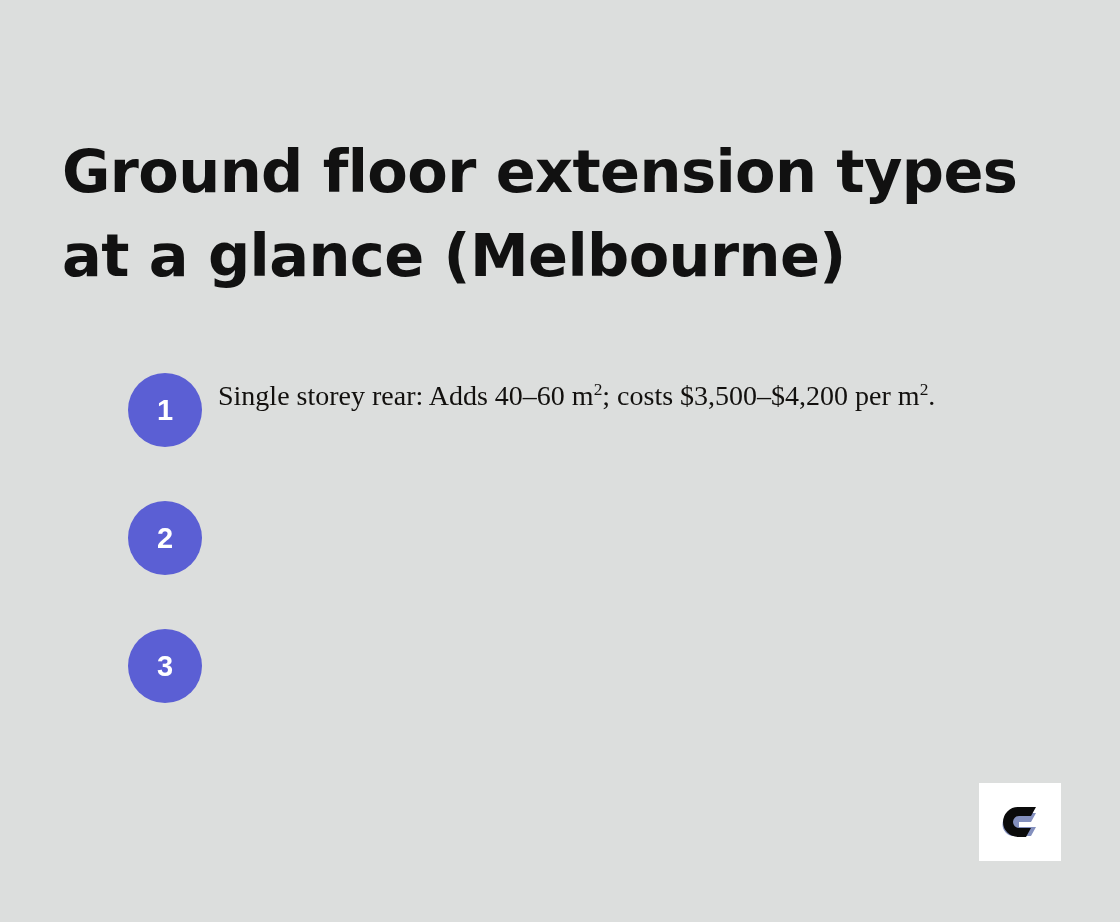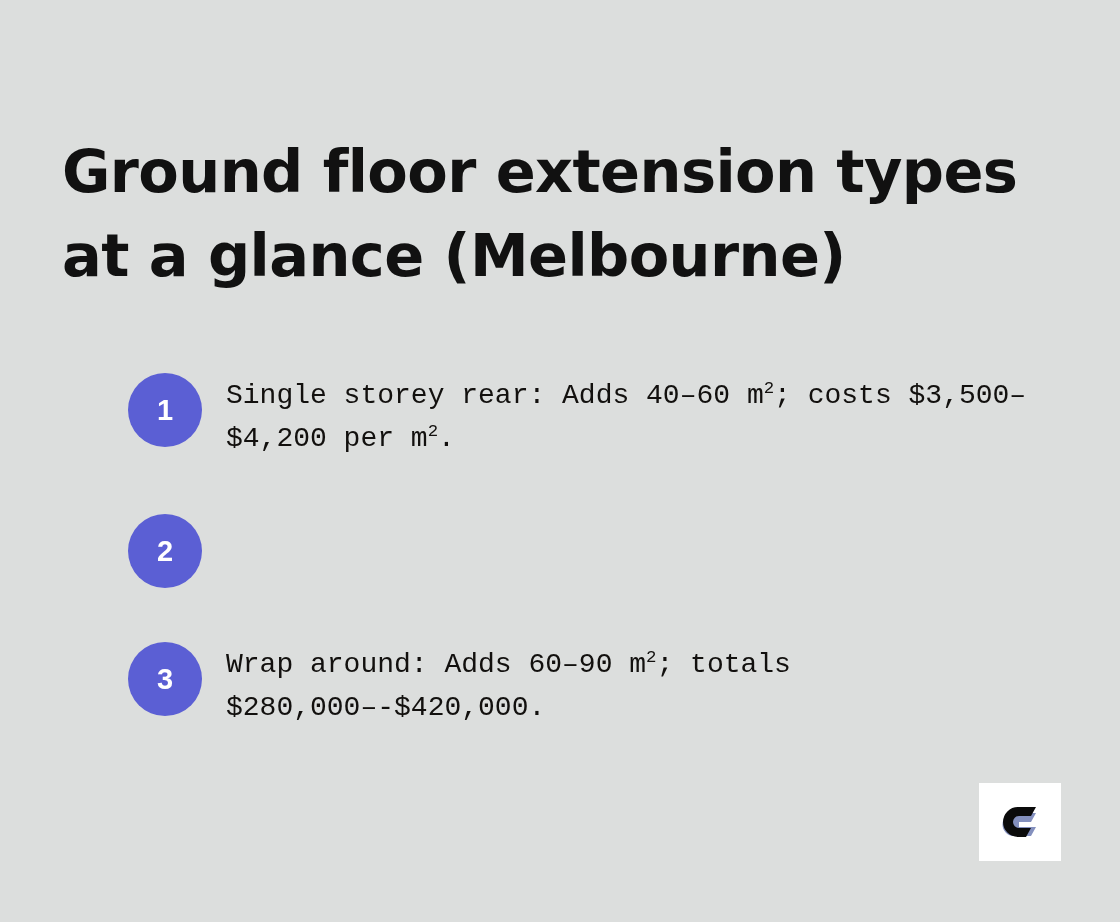--- a/index.html
+++ b/index.html
@@ -56,23 +56,23 @@
     color: #ffffff;
     font-family: "Liberation Sans", sans-serif;
     font-size: 29px;
     font-weight: 700;
     display: flex;
     align-items: center;
     justify-content: center;
     margin-top: 1px;
   }
   .item-text {
-    margin-left: 24px;
+    margin-left: 16px;
     padding-top: 3px;
-    font-family: Liberation Mono, monospace;
+    font-family: Liberation Serif, serif;
     font-size: 28px;
     font-weight: 400;
     line-height: 1.52;
     color: #12100e;
     max-width: 818px;
   }
   .item-text sup {
     font-size: 0.62em;
     vertical-align: super;
     line-height: 0;
@@ -109,23 +109,20 @@
         <span>Single storey rear: Adds 40–60 m</span><sup>2</sup><span>; costs $3,500–$4,200 per m</span><sup>2</sup><span>.</span>
       </div>
     </div>
 
     <div class="list-item">
       <div class="badge">2</div>
     </div>
 
     <div class="list-item">
       <div class="badge">3</div>
-      <div class="item-text">
-        <span>Wrap around: Adds 60–90 m</span><sup>2</sup><span>; totals $280,000–-$420,000</span><span>.</span>
-      </div>
     </div>
 
   </div>
 
   <div class="logo-card">
     <svg class="logo-mark" viewBox="0 0 44 38">
       <path d="M16 10 H38 L33 19 H21 V24 H38 L33 33 H16 A11 11 0 0 1 16 10 Z" fill="#8490be"></path>
       <path d="M28 4 H38 L33 13 H21 A6 6 0 0 0 21 25 H33 L28 34 H20
                A15 15 0 0 1 20 4 Z" fill="#0b0b0b"></path>
     </svg>

